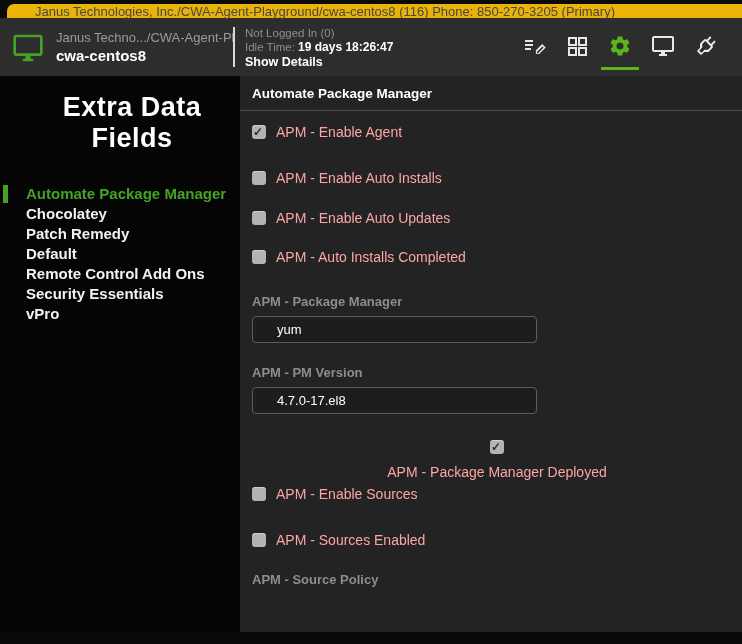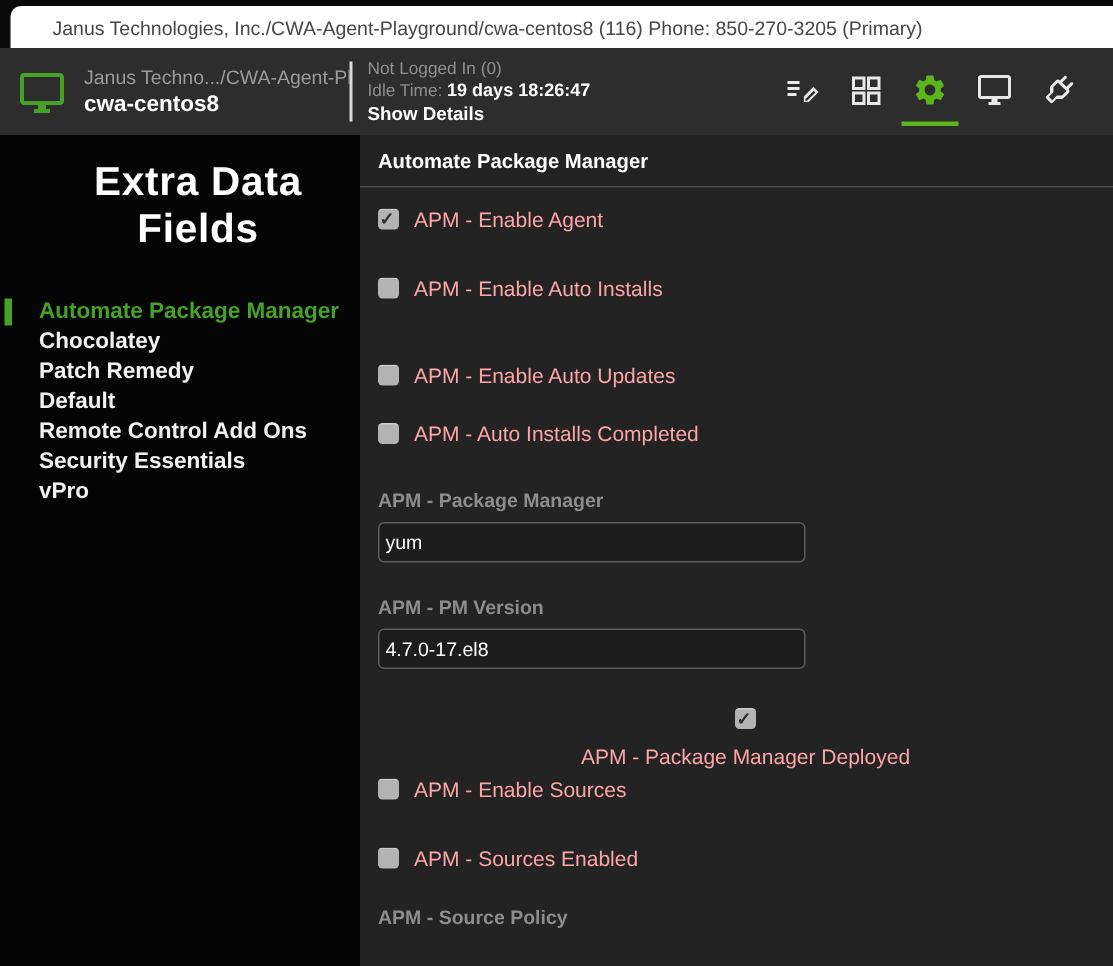--- a/index.html
+++ b/index.html
@@ -1,20 +1,20 @@
 <!DOCTYPE html>
 <html><head>
 <meta charset="utf-8">
 <style>
   * { margin:0; padding:0; box-sizing:border-box; }
   html,body { width:742px; height:644px; overflow:hidden; background:#0a0a0a;
               font-family:"Liberation Sans", sans-serif; }
 
   
-  .titlebar { margin:4px 0 0 7px; height:28px; background:#ffffff;
+  .titlebar { margin:4px 0 0 7px; height:14px; background:#eab308;
               border-top-left-radius:7px; display:flex; align-items:center; }
   .titlebar span { padding-left:28px; font-size:13px; color:#474747; white-space:nowrap; }
 
   
   .header { height:58px; background:#2d2d2d; display:flex; align-items:center; }
   .header-left { width:233px; display:flex; align-items:center; padding-left:12px; flex:none; }
   .hl-icon { width:32px; height:30px; flex:none; }
   .id-text { margin-left:12px; overflow:hidden; }
   .breadcrumb { font-size:13px; color:#9b9b9b; white-space:nowrap; cursor:pointer; }
   .computer-name { font-size:15px; font-weight:bold; color:#ffffff; margin-top:2px; }
@@ -56,21 +56,21 @@
   .cb-row { display:flex; align-items:center; gap:10px; height:15px; }
   .checkbox { width:14px; height:14px; background:#b3b3b3; border-radius:3px; flex:none;
               border-top:1px solid #cfcfcf; position:relative; cursor:pointer; }
   .checkbox.checked::after { content:"\2713"; position:absolute; left:1px; top:-1px;
                              font-size:12px; font-weight:bold; color:#2e2e2e; }
   .cb-label { color:#fca5a5; font-size:14px; }
 
   .text-group .field-label { color:#8d8d8d; font-size:13px; font-weight:bold; }
   .text-group input { display:block; margin-top:7px; width:285px; height:27px;
                       background:#1d1d1d; border:1px solid #5c5c5c; border-radius:4px;
-                      color:#ffffff; font-size:13px; padding:0 4px;
+                      color:#ffffff; font-size:13px; padding:0 24px;
                       font-family:"Liberation Sans", sans-serif; }
 </style>
 </head>
 <body>
 
 <div class="titlebar">
   <span>Janus Technologies, Inc./CWA-Agent-Playground/cwa-centos8 (116) Phone: 850-270-3205 (Primary)</span>
 </div>
 
 <div class="header">
@@ -153,21 +153,21 @@
     <div class="main-divider"></div>
     <div class="fields" id="fields">
         <div class="cb-row" style="margin-top: 13px;">
           <span class="checkbox checked"></span>
           <span class="cb-label">APM - Enable Agent</span>
         </div>
         <div class="cb-row" style="margin-top: 31px;">
           <span class="checkbox"></span>
           <span class="cb-label">APM - Enable Auto Installs</span>
         </div>
-        <div class="cb-row" style="margin-top: 43px;">
+        <div class="cb-row" style="margin-top: 25px;">
           <span class="checkbox"></span>
           <span class="cb-label">APM - Enable Auto Updates</span>
         </div>
         <div class="cb-row" style="margin-top: 24px;">
           <span class="checkbox"></span>
           <span class="cb-label">APM - Auto Installs Completed</span>
         </div>
         <div class="text-group" style="margin-top: 30px;">
           <div class="field-label">APM - Package Manager</div>
           <input type="text" value="yum" style="">

